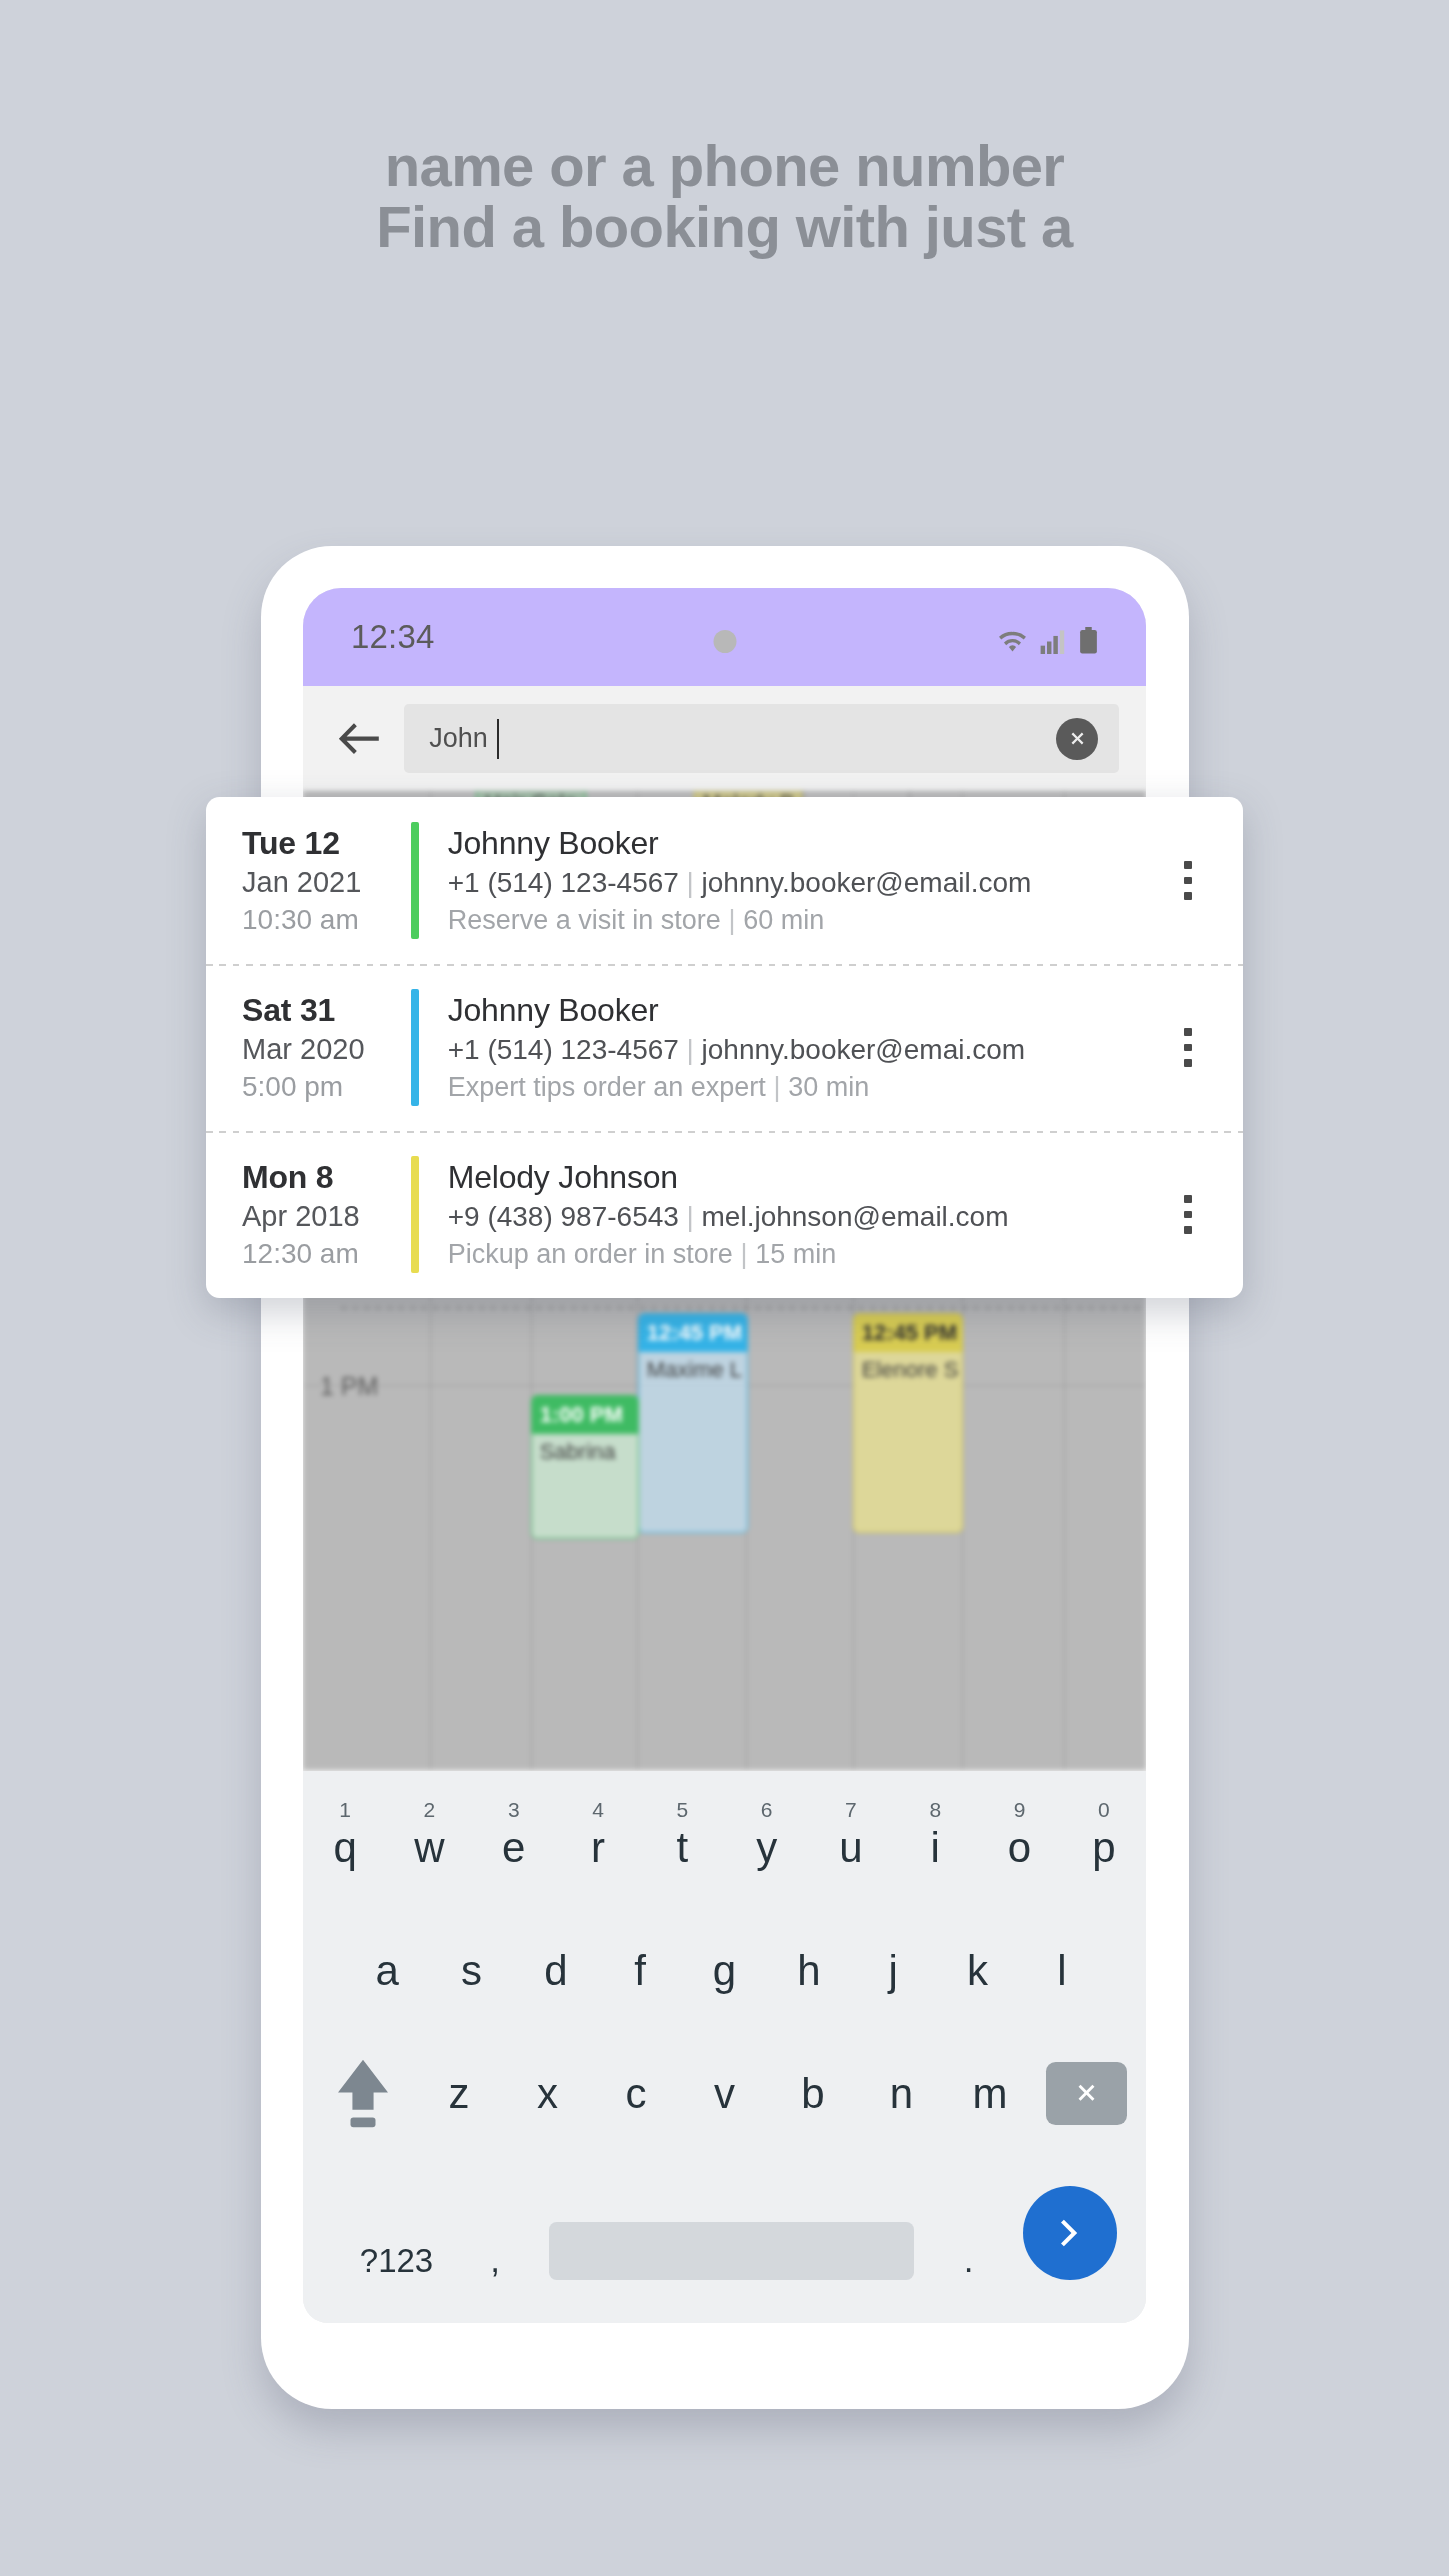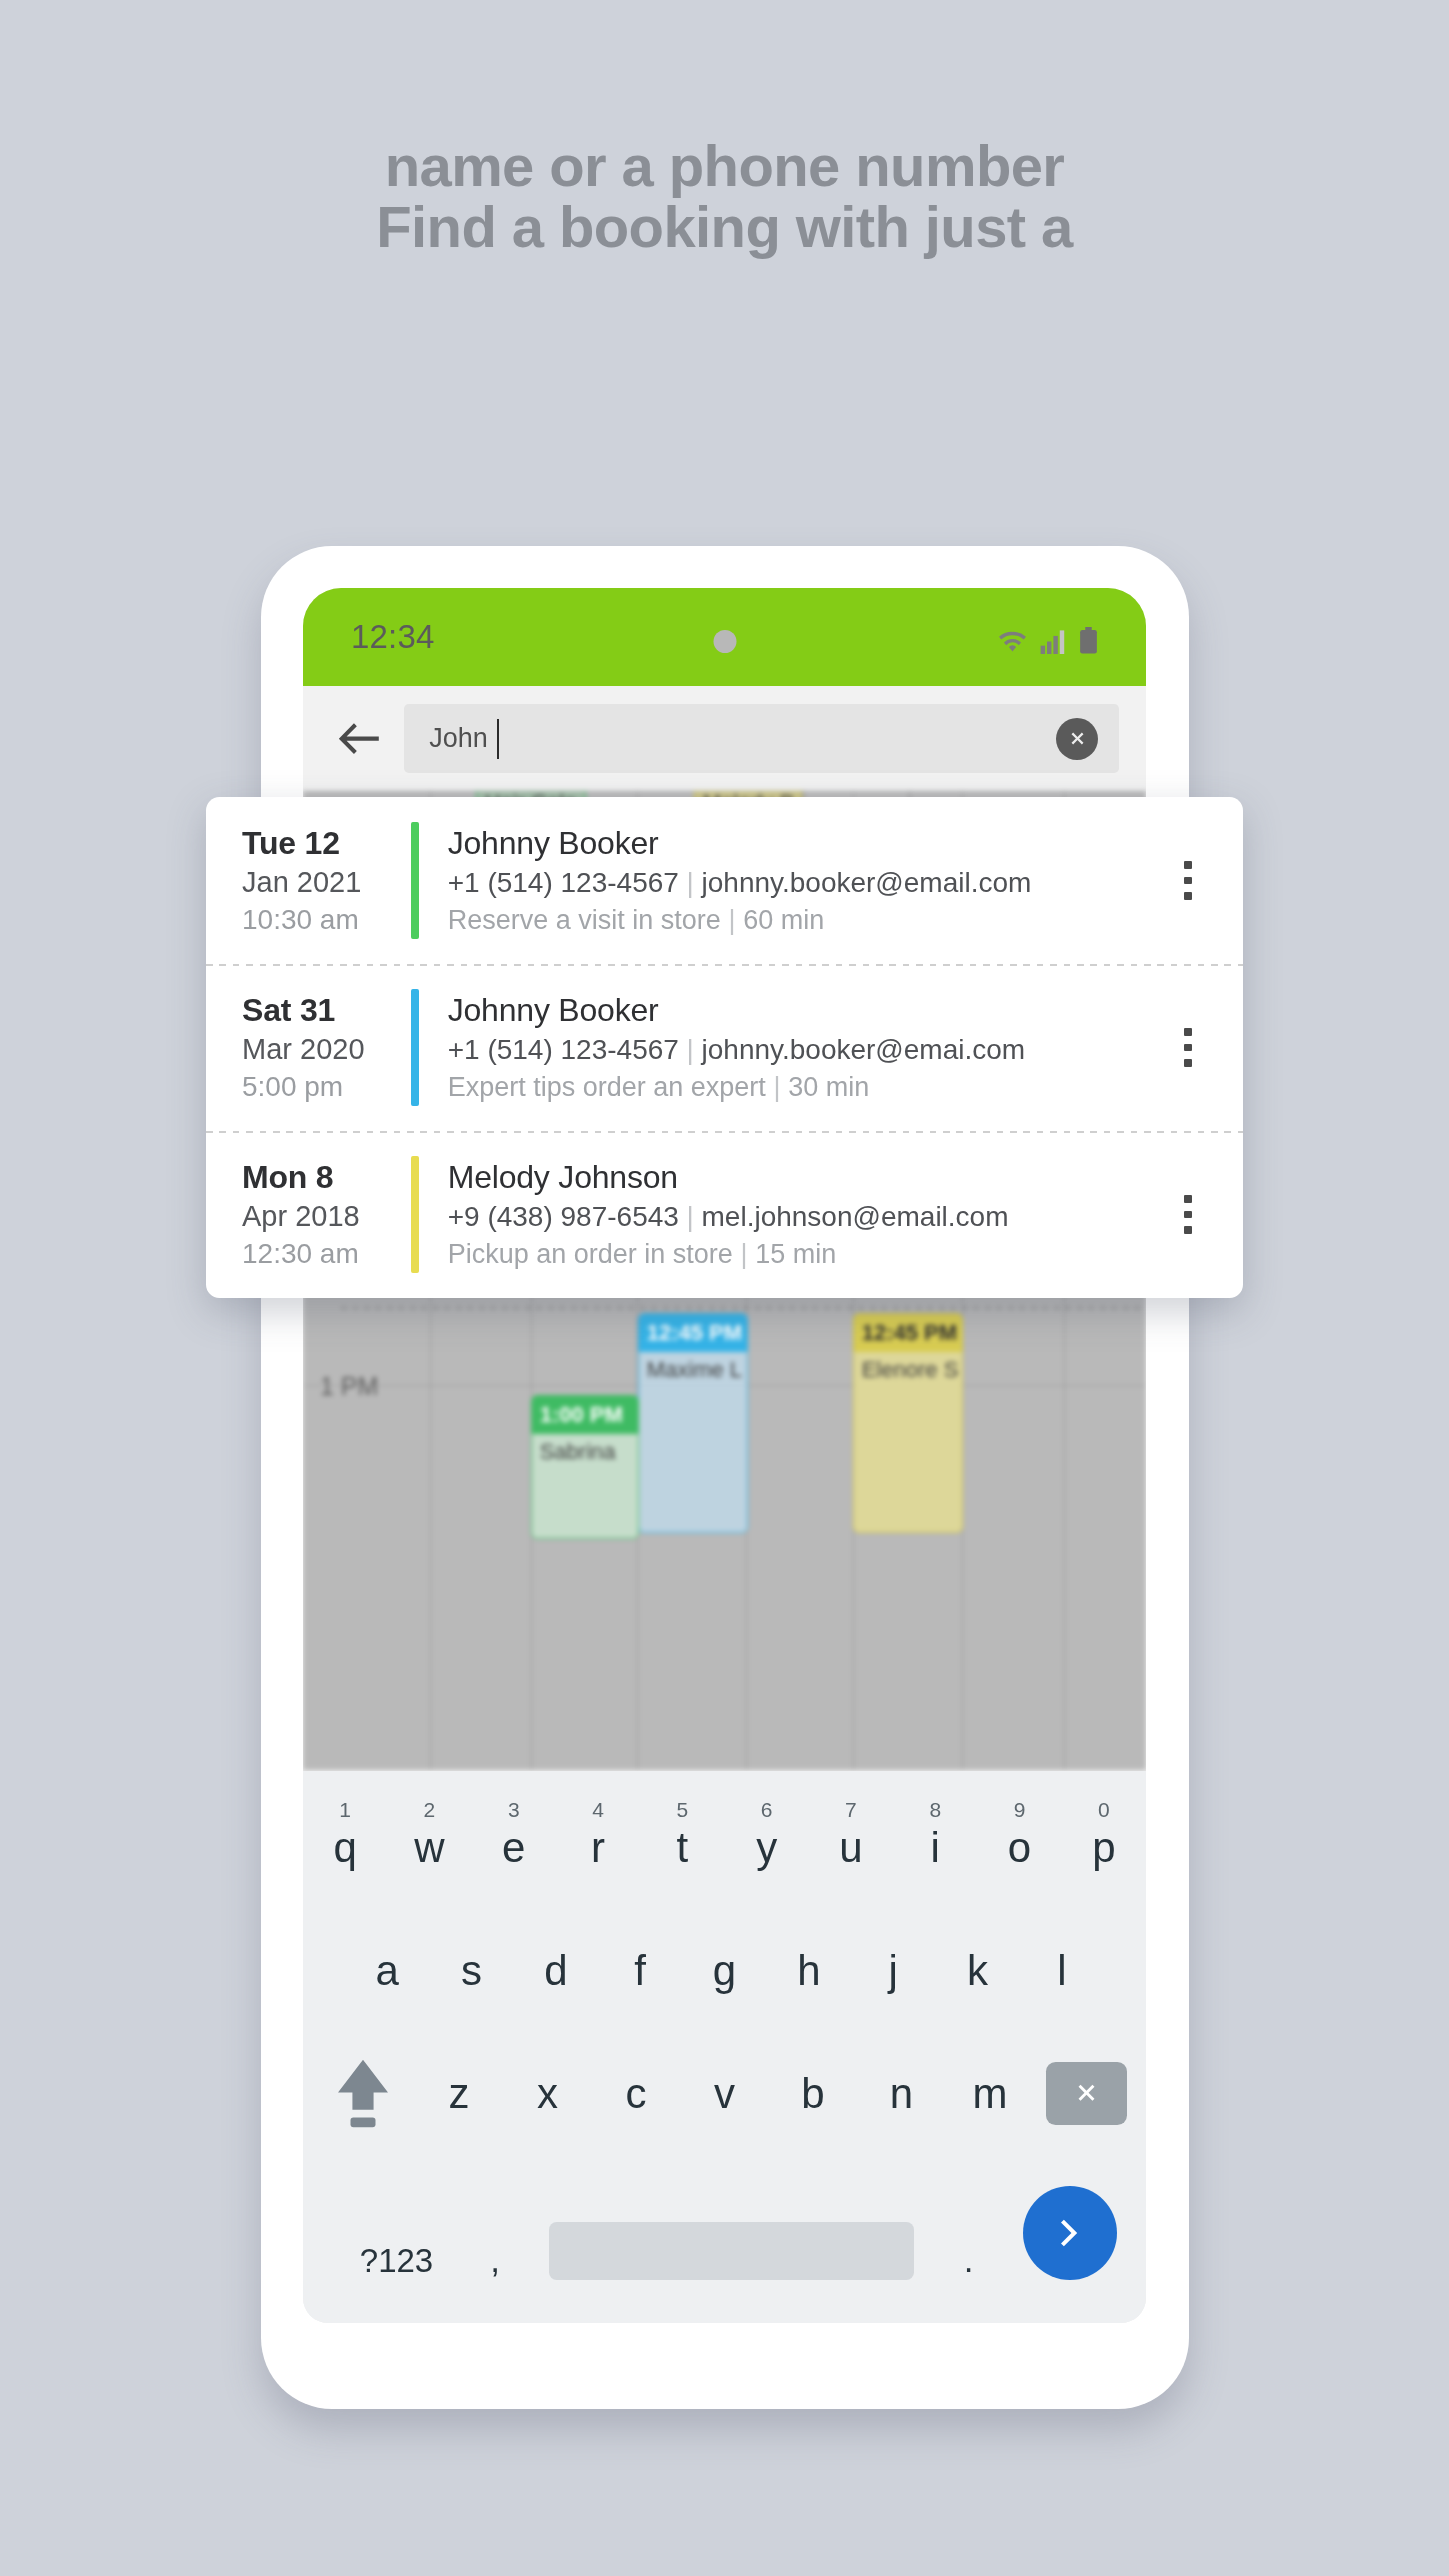--- a/index.html
+++ b/index.html
@@ -54,21 +54,21 @@
     overflow: hidden;
     background: #ededed;
   }
 
   
   .statusbar {
     position: absolute;
     top: 0; left: 0;
     width: 843px;
     height: 98px;
-    background: #84cc16;
+    background: #c4b5fd;
     display: flex;
     align-items: center;
     padding: 0 48px;
   }
   .status-time {
     font-size: 33px;
     color: #5b5b5b;
     letter-spacing: 0.2px;
   }
   .status-camera {

